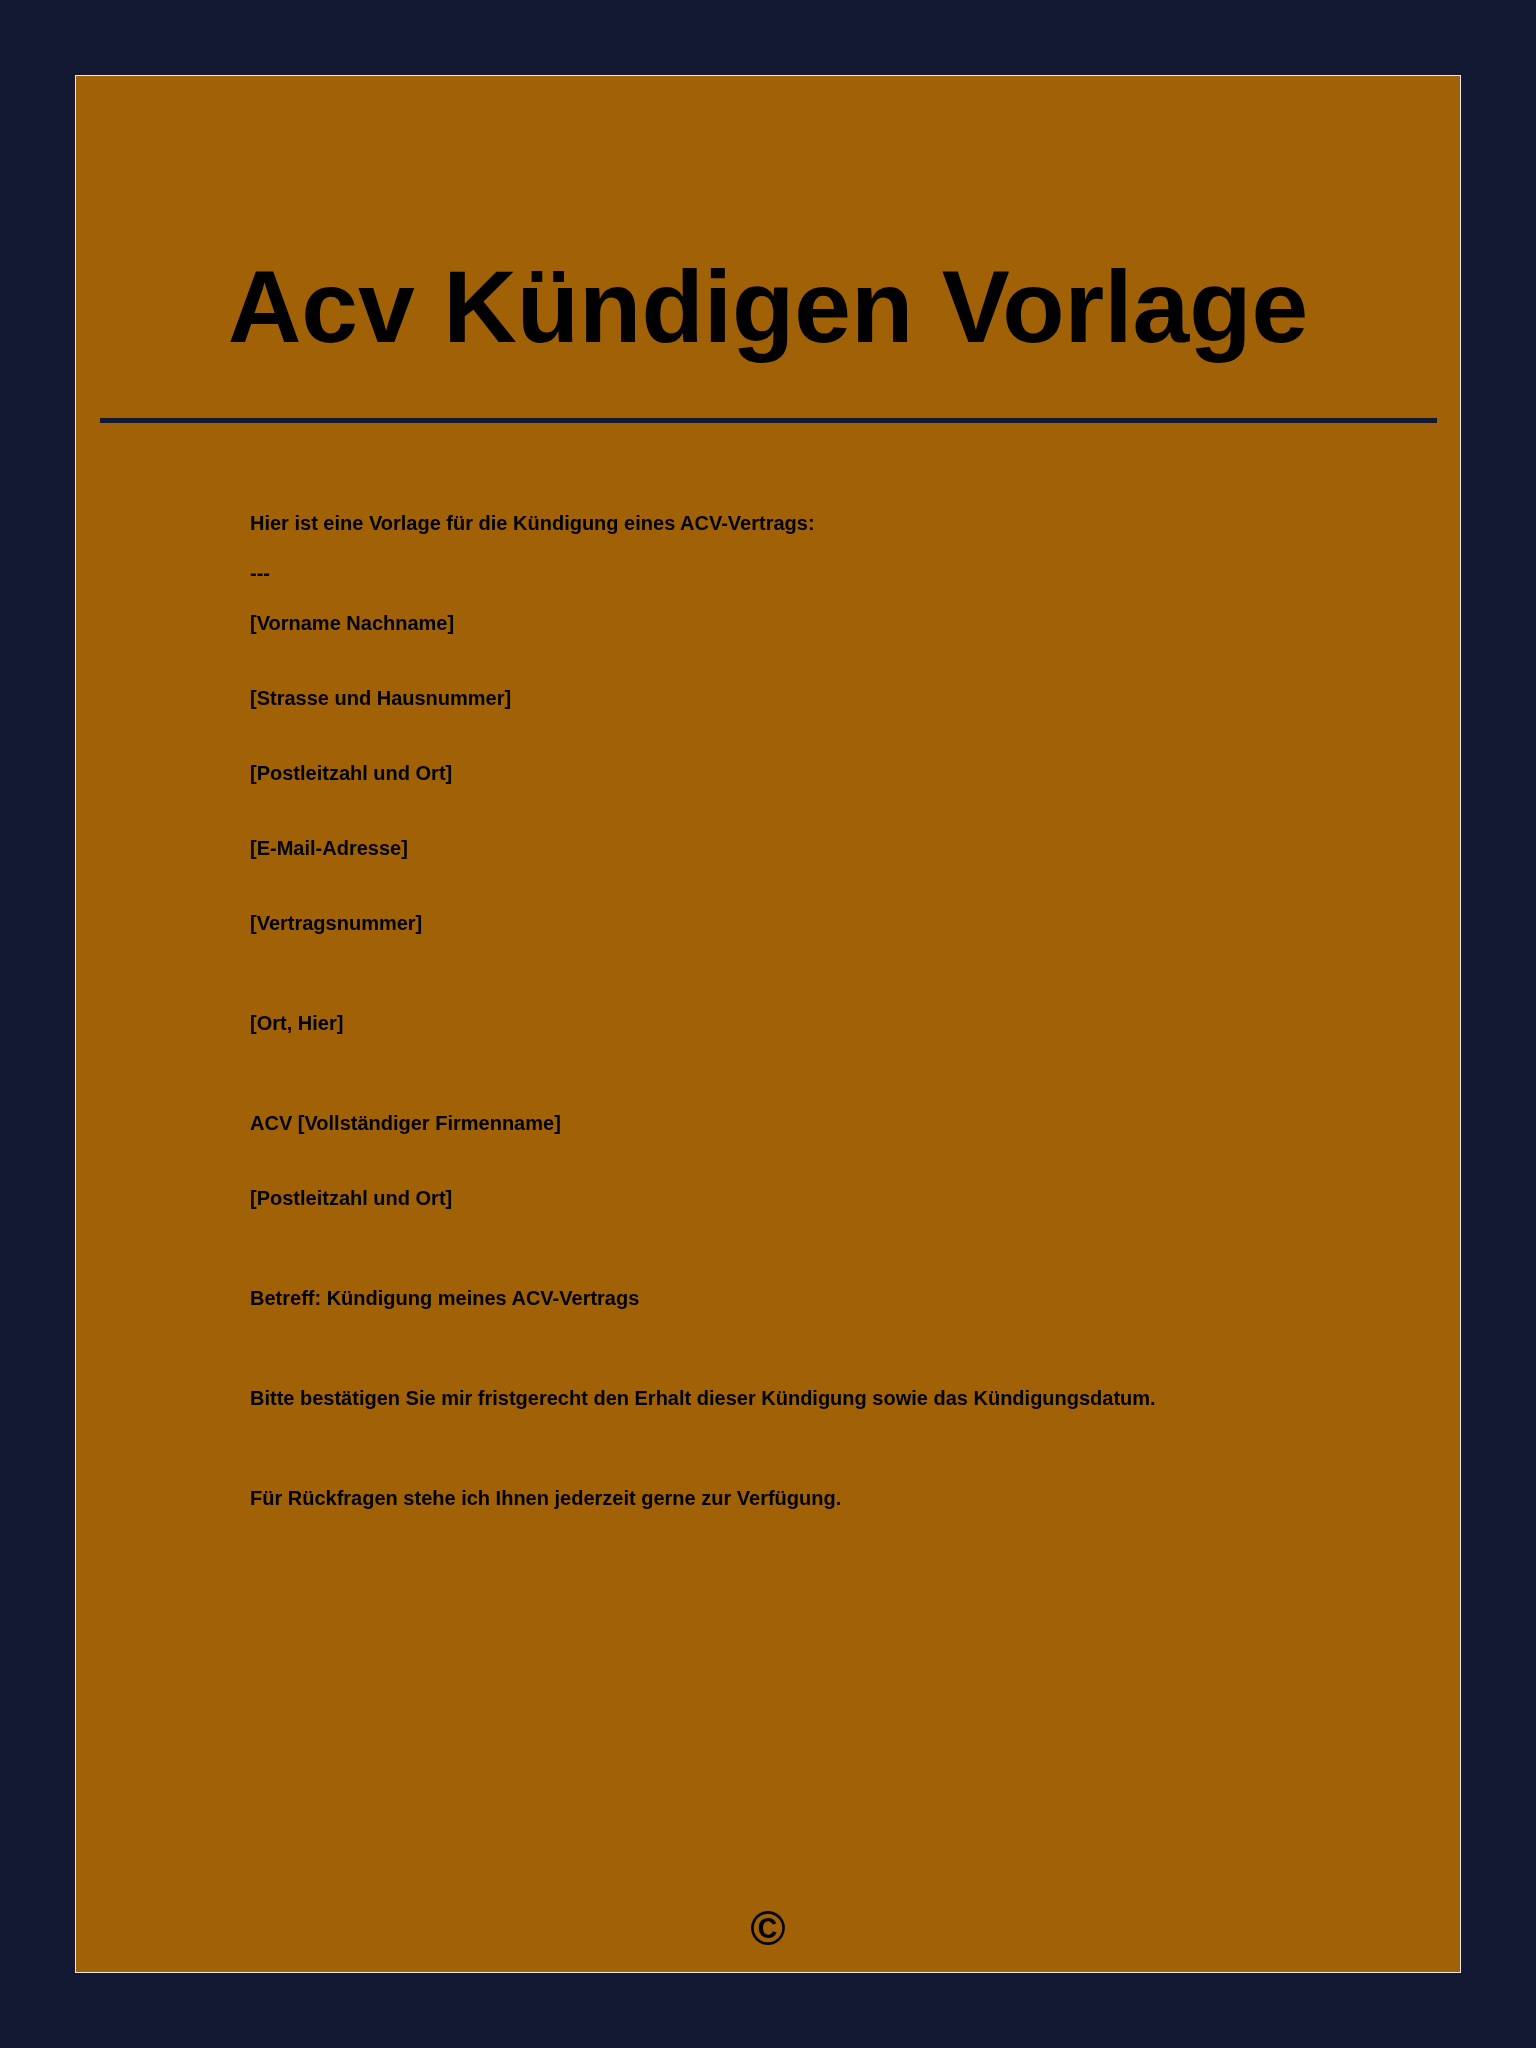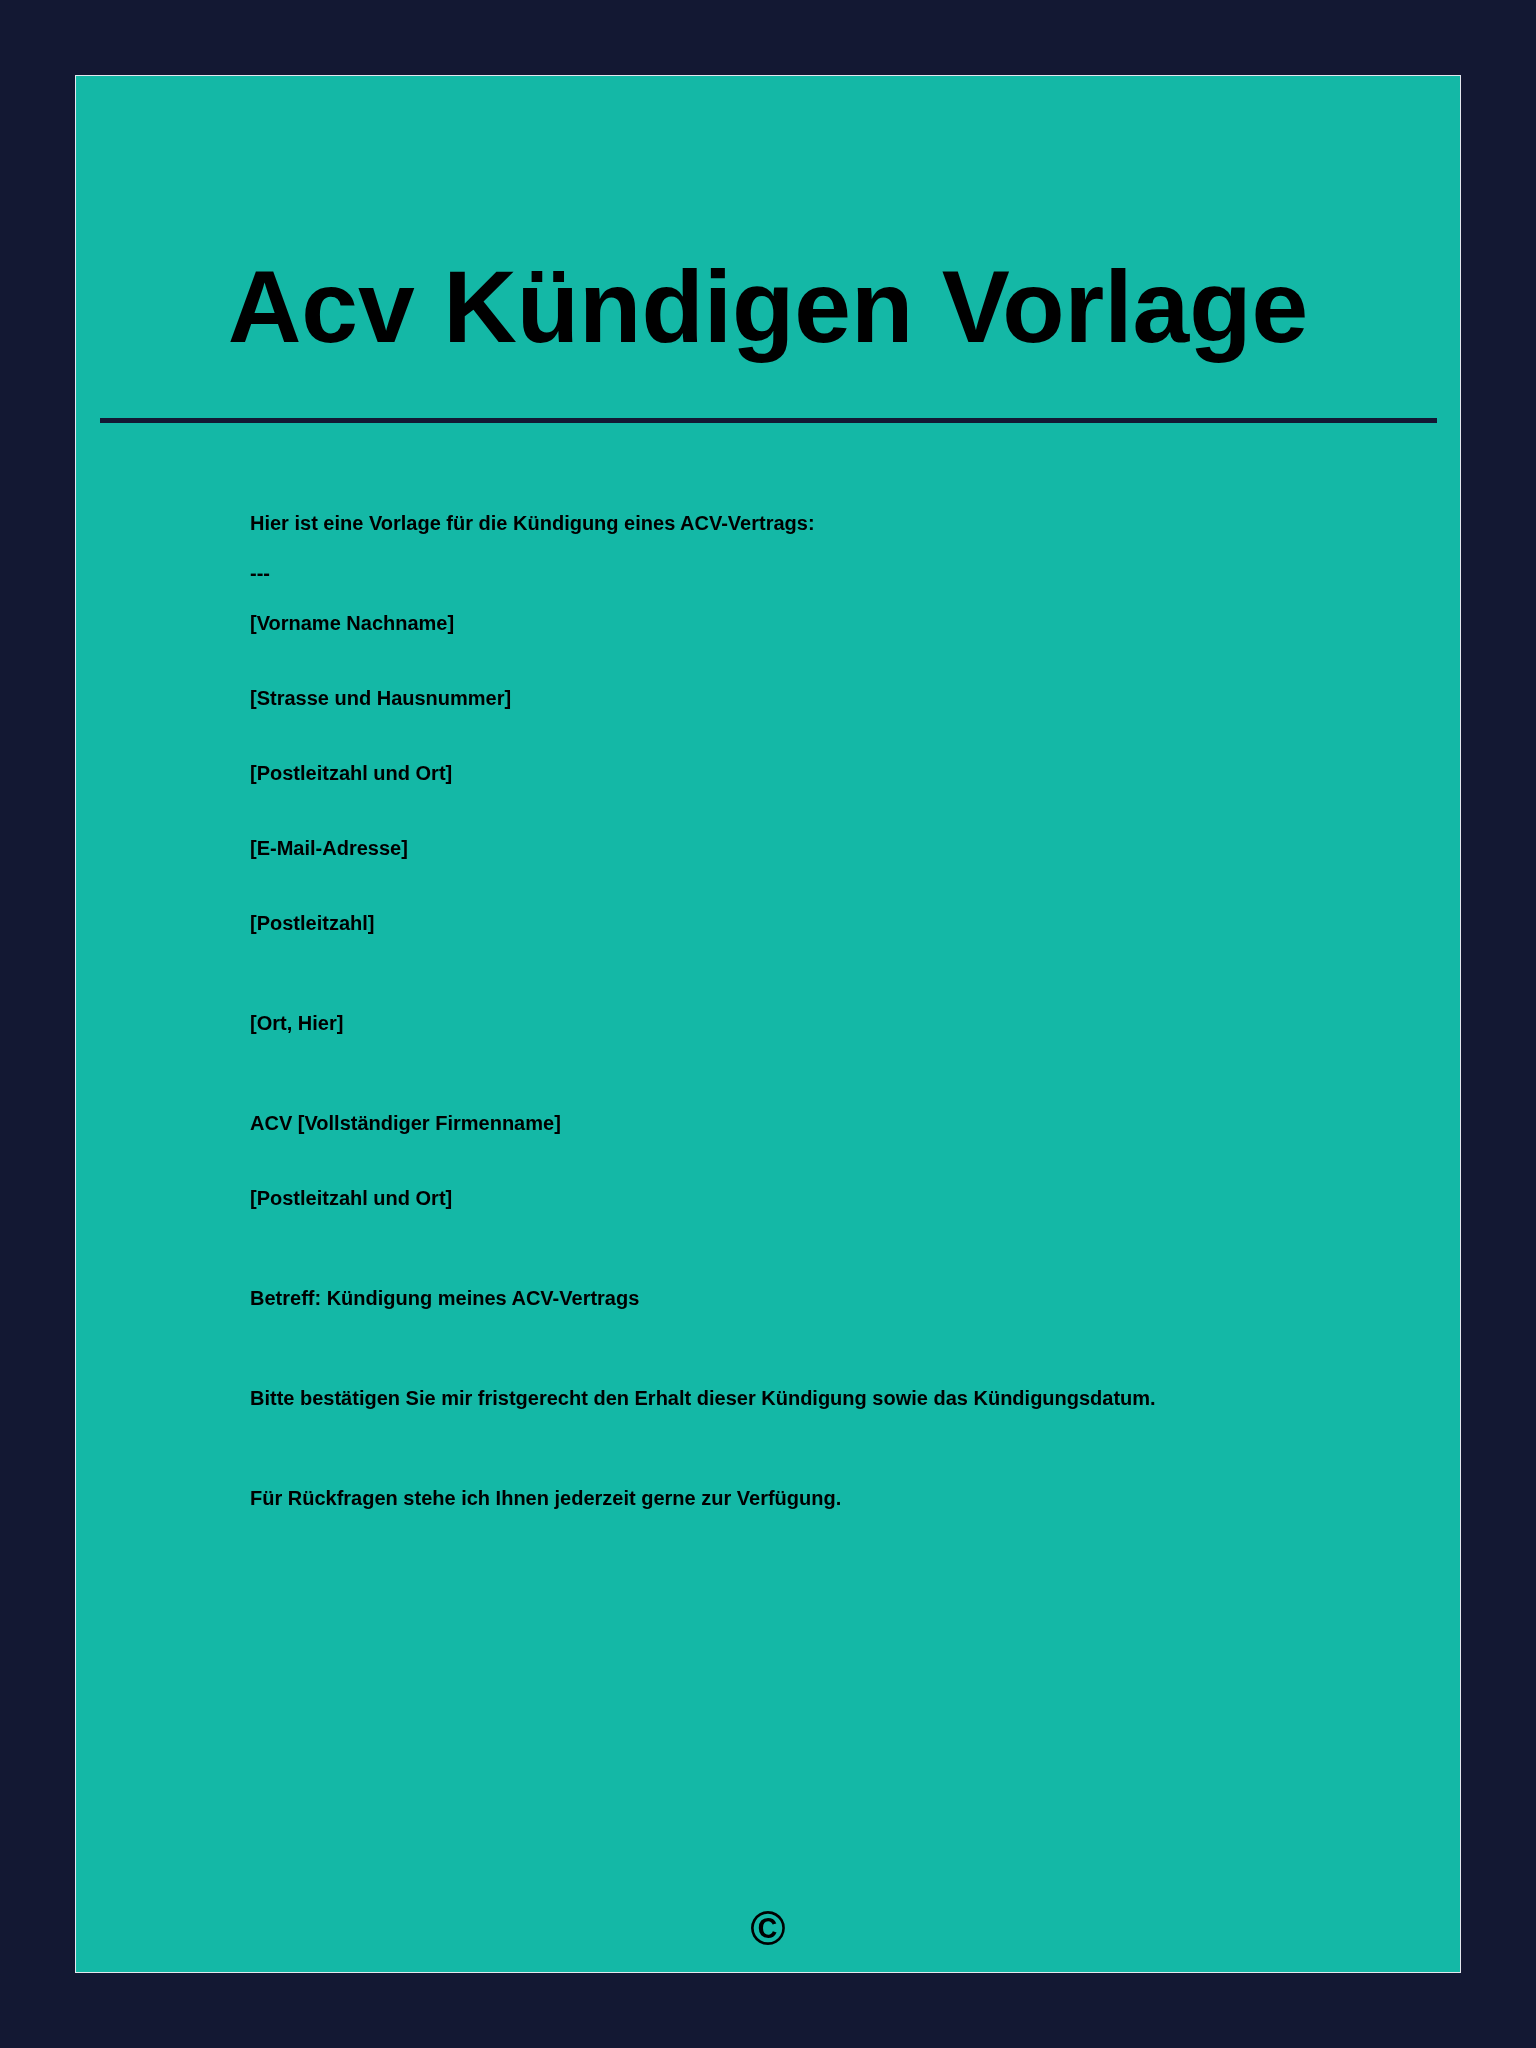--- a/index.html
+++ b/index.html
@@ -13,21 +13,21 @@
     position: relative;
     overflow: hidden;
     font-family: "Liberation Sans", sans-serif;
   }
   .card {
     position: absolute;
     left: 75px;
     top: 75px;
     width: 1386px;
     height: 1898px;
-    background: #14b8a6;
+    background: #a16207;
     box-sizing: border-box;
     border: 1px solid #e4e7ee;
     padding-left: 27px;
   }
   .title {
     position: absolute;
     left: 0;
     right: 0;
     top: 180px;
     margin: 0;
@@ -92,21 +92,21 @@
 
   <div class="content">
     <p class="line">Hier ist eine Vorlage für die Kündigung eines ACV-Vertrags:</p>
     <p class="line gap-25">---</p>
 
     <div>
       <p class="line gap-25">[Vorname Nachname]</p>
       <p class="line gap-50">[Strasse und Hausnummer]</p>
       <p class="line gap-50">[Postleitzahl und Ort]</p>
       <p class="line gap-50">[E-Mail-Adresse]</p>
-      <p class="line gap-50">[Postleitzahl]</p>
+      <p class="line gap-50">[Vertragsnummer]</p>
     </div>
 
     <p class="line gap-75">[Ort, Hier]</p>
 
     <div>
       <p class="line gap-75">ACV [Vollständiger Firmenname]</p>
       <p class="line gap-50">[Postleitzahl und Ort]</p>
     </div>
 
     <p class="line gap-75">Betreff: Kündigung meines ACV-Vertrags</p>

